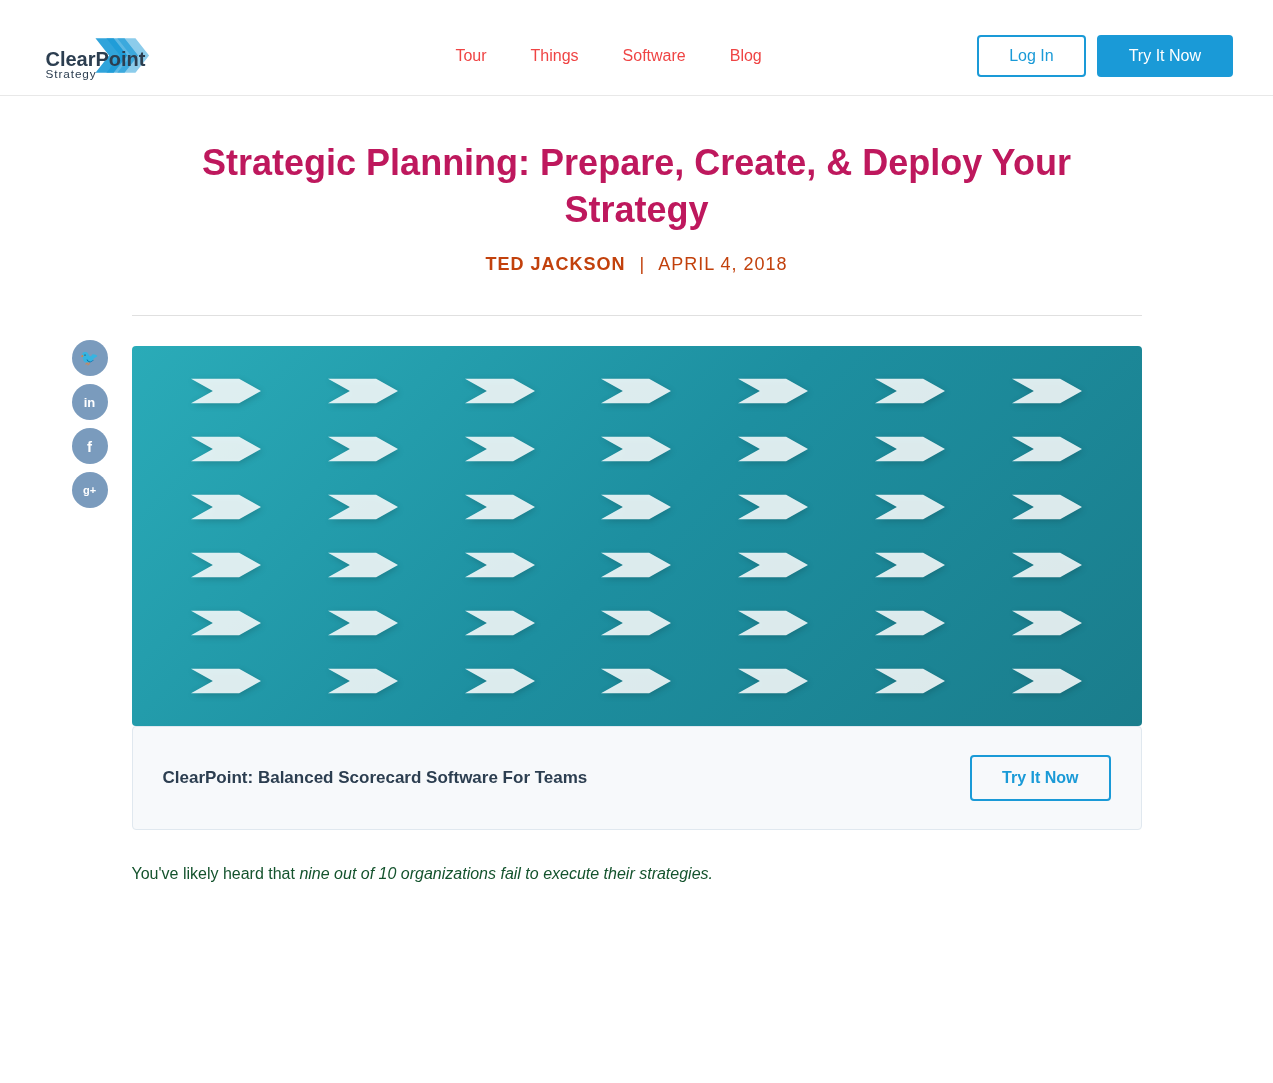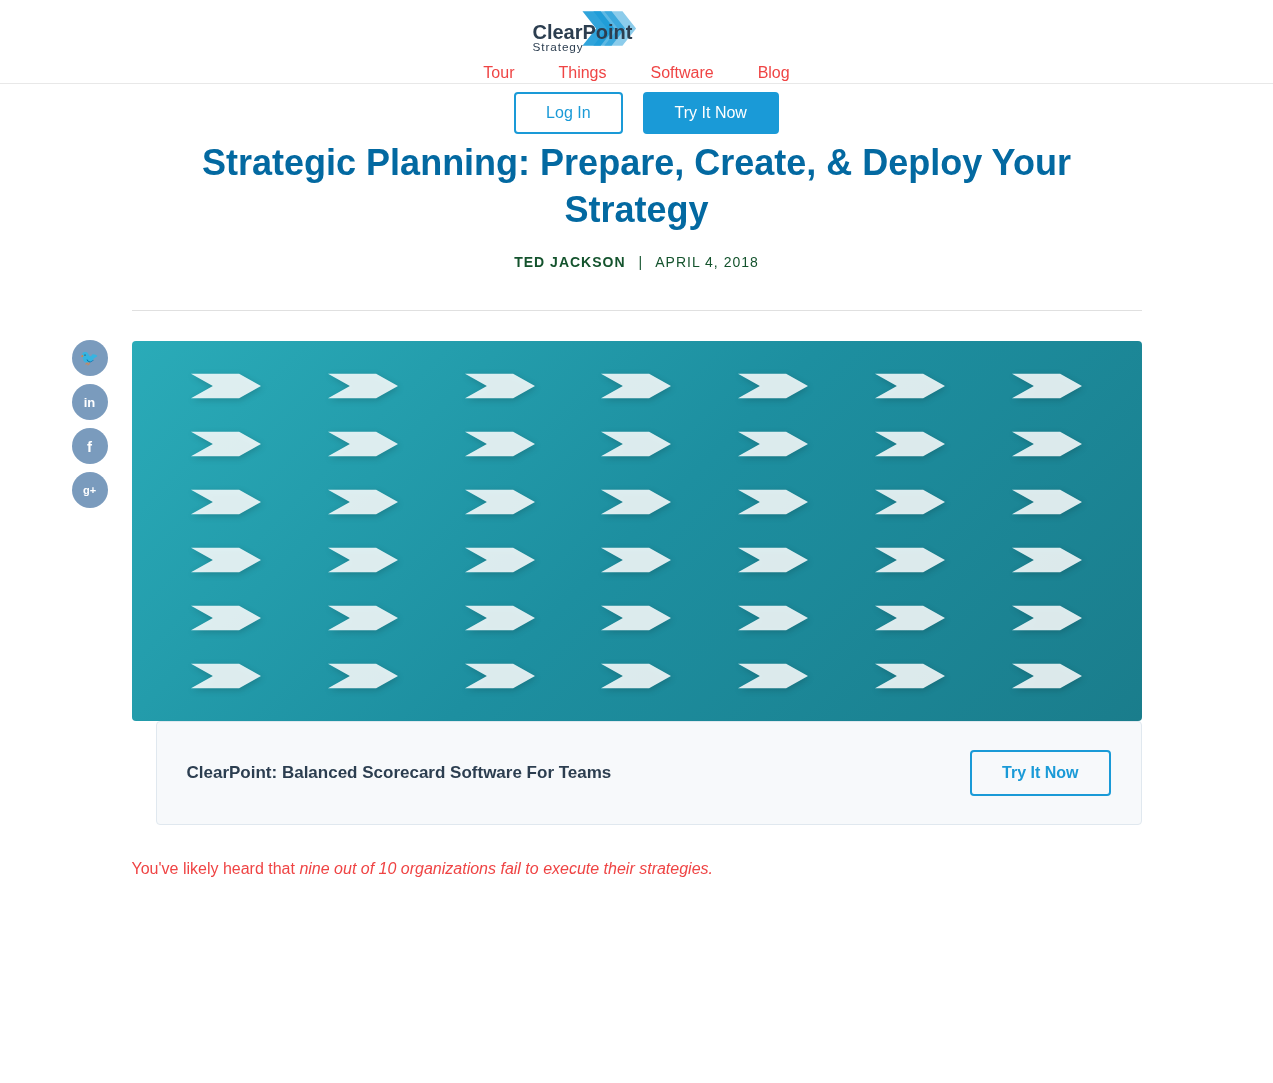--- a/index.html
+++ b/index.html
@@ -17,23 +17,22 @@
     
     header {
       background: #fff;
       border-bottom: 1px solid #e8e8e8;
       height: 80px;
       display: flex;
       align-items: center;
       justify-content: space-between;
       padding: 0 40px;
       position: sticky;
-      top: 4px;
+      top: 16px;
       z-index: 100;
-      flex-direction: column;
     }
 
     .logo {
       display: flex;
       align-items: center;
     }
 
     .logo-svg {
       width: 220px;
       height: 50px;
@@ -50,21 +49,21 @@
       color: #ef4444;
       text-decoration: none;
       font-size: 16px;
       font-weight: 500;
       cursor: pointer;
     }
 
     .nav-actions {
       display: flex;
       align-items: center;
-      gap: 12px;
+      gap: 3px;
     }
 
     .btn-login {
       padding: 10px 30px;
       border: 2px solid #1a9ad7;
       border-radius: 4px;
       color: #1a9ad7;
       background: transparent;
       font-size: 16px;
       font-weight: 500;
@@ -93,28 +92,28 @@
     }
 
     .article-header {
       text-align: center;
       margin-bottom: 40px;
     }
 
     .article-title {
       font-size: 36px;
       font-weight: 700;
-      color: #0369a1;
+      color: #be185d;
       line-height: 1.3;
       margin-bottom: 20px;
     }
 
     .article-meta {
-      font-size: 14px;
-      color: #14532d;
+      font-size: 18px;
+      color: #c2410c;
       letter-spacing: 1px;
       text-transform: uppercase;
     }
 
     .article-meta .author {
       font-weight: 600;
     }
 
     .article-meta .separator {
       margin: 0 8px;
@@ -196,21 +195,20 @@
     
     .cta-banner {
       background: #f7f9fb;
       border: 1px solid #e0e8ef;
       border-radius: 4px;
       padding: 28px 30px;
       display: flex;
       align-items: center;
       justify-content: space-between;
       margin-top: 0;
-      margin-left: 24px;
     }
 
     .cta-banner-text {
       font-size: 17px;
       font-weight: 700;
       color: #2c3e50;
       line-height: 1.4;
     }
 
     .btn-cta {
@@ -224,21 +222,21 @@
       cursor: pointer;
       white-space: nowrap;
       text-decoration: none;
       display: inline-block;
     }
 
     
     .article-body {
       margin-top: 30px;
       font-size: 16px;
-      color: #ef4444;
+      color: #14532d;
       line-height: 1.7;
     }
 
     .article-body p {
       margin-bottom: 16px;
     }
 
     .article-body em {
       font-style: italic;
     }

